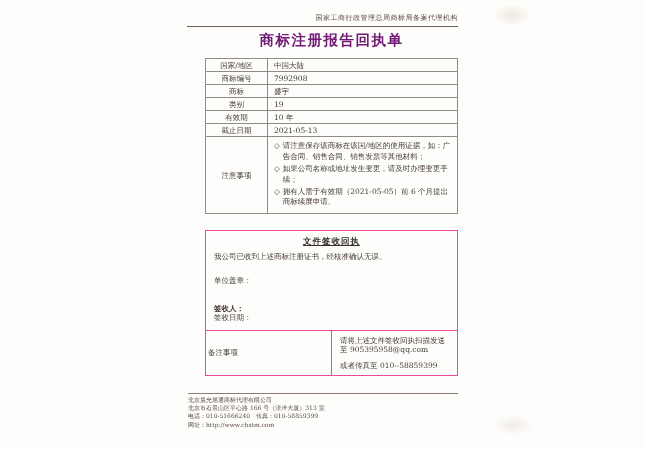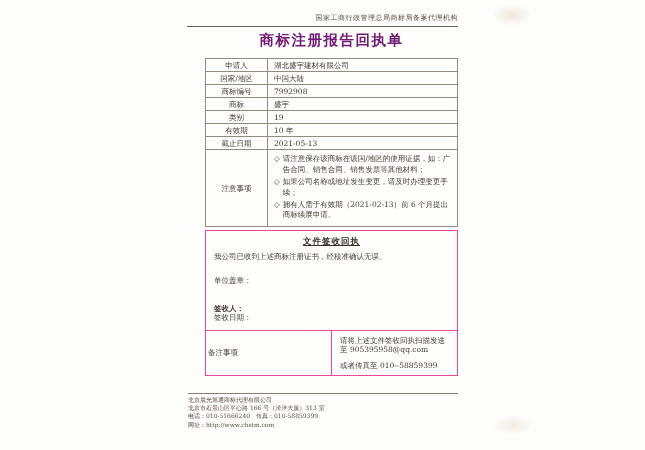--- a/index.html
+++ b/index.html
@@ -88,24 +88,20 @@
   <div class="smudge b"></div>
 
   <div class="header-small">国家工商行政管理总局商标局备案代理机构</div>
   <div class="header-rule"></div>
 
   <div class="doc-title">商标注册报告回执单</div>
 
   <table class="t1">
     <tbody>
       <tr class="simple">
-        <td class="lbl">申请人</td>
-        <td class="val">湖北盛宇建材有限公司</td>
-      </tr>
-      <tr class="simple">
         <td class="lbl">国家/地区</td>
         <td class="val">中国大陆</td>
       </tr>
       <tr class="simple">
         <td class="lbl">商标编号</td>
         <td class="val">7992908</td>
       </tr>
       <tr class="simple">
         <td class="lbl">商标</td>
         <td class="val">盛宇</td>
@@ -128,21 +124,21 @@
           <div class="note">
             <span class="marker">◇</span>
             <span>请注意保存该商标在该国/地区的使用证据，如：广告合同、销售合同、销售发票等其他材料；</span>
           </div>
           <div class="note">
             <span class="marker">◇</span>
             <span>如果公司名称或地址发生变更，请及时办理变更手续；</span>
           </div>
           <div class="note">
             <span class="marker">◇</span>
-            <span>拥有人需于有效期（2021-02-13）前 6 个月提出商标续展申请。</span>
+            <span>拥有人需于有效期（2021-05-05）前 6 个月提出商标续展申请。</span>
           </div>
         </td>
       </tr>
     </tbody>
   </table>
 
   <table class="t2">
     <tbody>
       <tr>
         <td class="receipt-cell" colspan="2">

